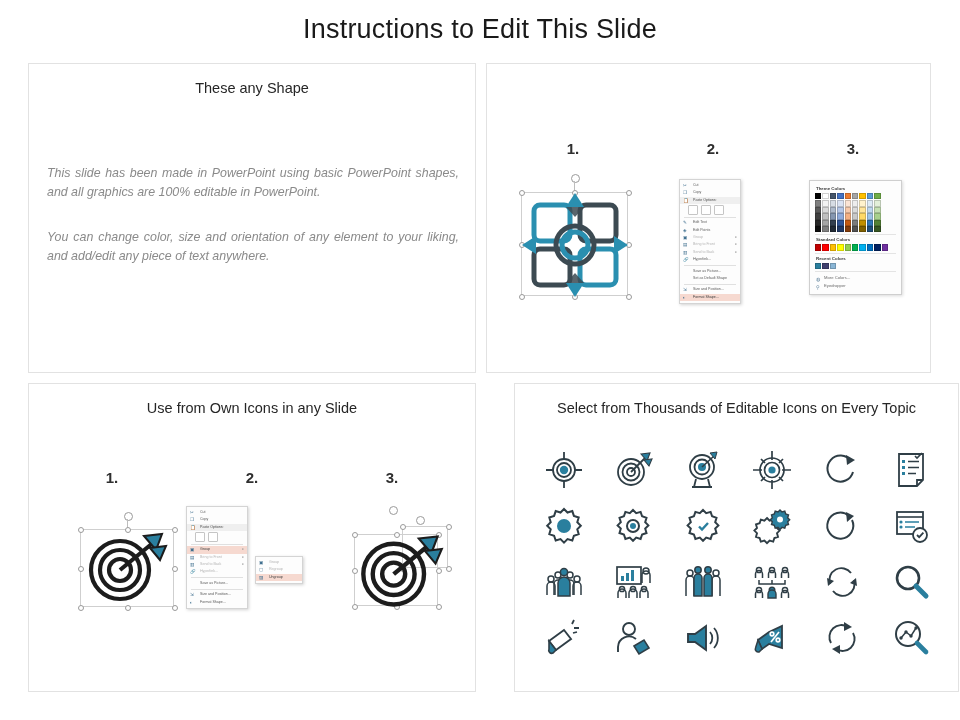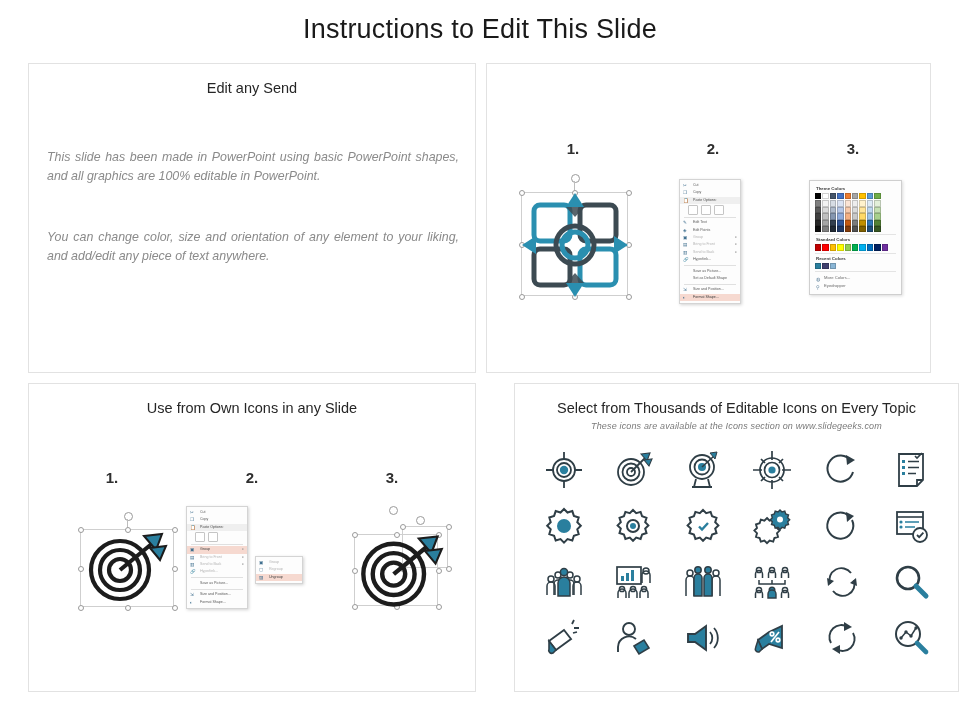--- a/index.html
+++ b/index.html
@@ -28,21 +28,21 @@
   .panel-sub{
     position:absolute;left:0;top:37px;width:100%;text-align:center;
     font-size:9px;color:#7a7a7a;font-style:italic;letter-spacing:.15px;
   }
 
   .body-text{
     position:absolute;left:18px;width:412px;
     font-size:12.4px;line-height:19px;color:#8a8a8a;font-style:italic;
     text-align:justify;
   }
-  #para1{top:84px;}
+  #para1{top:100px;}
   #para2{top:164px;}
 
   .numrow{position:absolute;width:100%;left:0;}
   .num{
     position:absolute;font-size:15px;font-weight:bold;color:#2f2f2f;
     text-align:center;width:40px;
   }
 
   .fig{position:absolute;}
 
@@ -92,21 +92,21 @@
   .icon-cell svg{display:block;}
 </style>
 </head>
 <body>
 
 <div class="slide">
 
   <div class="slide-title">Instructions to Edit This Slide</div>
 
   <div class="panel" id="panel-tl">
-    <div class="panel-head">Edit any Send</div>
+    <div class="panel-head">These any Shape</div>
     <div class="body-text" id="para1">This slide has been made in PowerPoint using basic PowerPoint shapes, and all graphics are 100% editable in PowerPoint.</div>
     <div class="body-text" id="para2">You can change color, size and orientation of any element to your liking, and add/edit any piece of text anywhere.</div>
   </div>
 
   <div class="panel" id="panel-tr">
 
     <div class="numrow" style="top:76px;">
       <div class="num" style="left:66px;">1.</div>
       <div class="num" style="left:206px;">2.</div>
       <div class="num" style="left:346px;">3.</div>
@@ -363,21 +363,20 @@
         <g fill="#2a7f9e" stroke="#1c1c1c" stroke-width="2">
           <path d="M60 4 L78 2 L72 18 Z"></path>
           <path d="M66 16 L82 14 L76 28 Z"></path>
         </g>
       </svg>
     </div>
   </div>
 
   <div class="panel" id="panel-br">
     <div class="panel-head">Select from Thousands of Editable Icons on Every Topic</div>
-    <div class="panel-sub">These icons are available  at the Icons section on  www.slidegeeks.com</div>
 
     <div class="icon-grid">
 
       <div class="icon-cell">
         <svg width="40" height="40" viewBox="0 0 40 40">
           <g fill="none" stroke="#2f3e46" stroke-width="1.8">
             <circle cx="20" cy="20" r="11"></circle>
               <circle cx="20" cy="20" r="7"></circle>
             <path d="M20 2v8M20 30v8M2 20h8M30 20h8"></path>
           </g>

